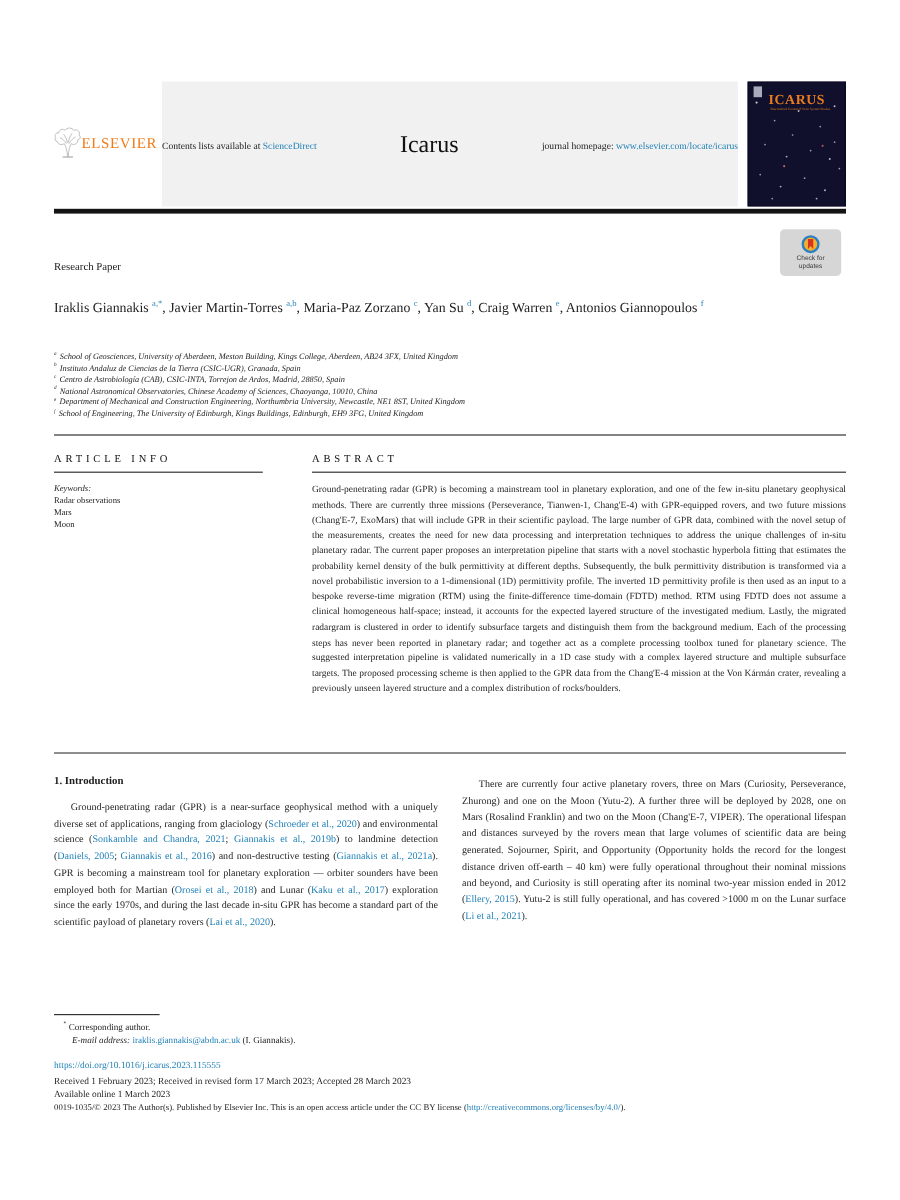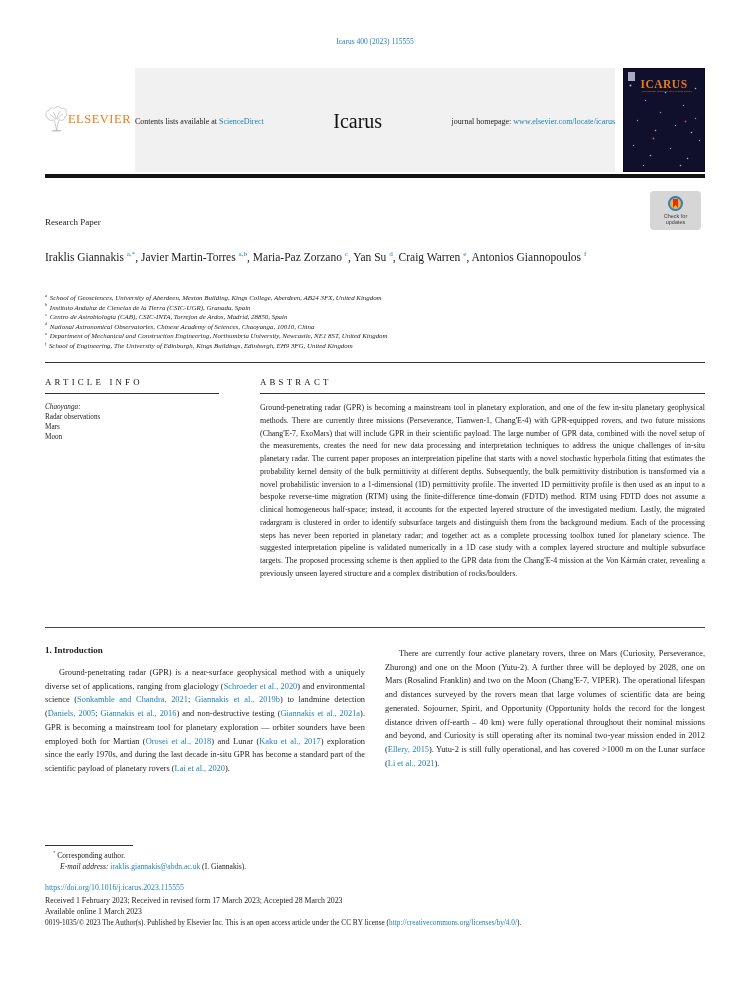--- a/index.html
+++ b/index.html
@@ -89,21 +89,20 @@
   .doi{ position:absolute; top:883px; left:45px; font-size:7.8px; color:var(--link); }
   .received{ position:absolute; top:896px; left:45px; font-size:7.8px; }
   .available{ position:absolute; top:907px; left:45px; font-size:7.8px; }
   .copyright{ position:absolute; top:918px; left:45px; width:665px; font-size:7.3px; }
 </style>
 </head>
 <body>
 
 <div class="page">
 
-  <div class="journal-ref">Icarus 400 (2023) 115555</div>
 
   <div class="header">
     <div class="logo-box">
       <svg class="logo-tree" width="64" height="72" viewBox="0 0 64 72">
         <g fill="none" stroke="#979797" stroke-width="1.4">
           <path d="M32 68 C30 54 28 45 24 38 C17 42 9 40 7 32 C3 34 1 27 4 23 C0 19 5 11 11 13 C11 6 21 2 26 7 C30 0 42 0 46 7 C54 3 62 11 58 18 C63 21 61 29 55 29 C57 37 47 43 40 38 C36 45 34 54 33 68"></path>
           <path d="M22 16 C26 20 30 28 31 36 M42 14 C38 20 34 28 33 36 M14 24 C20 27 26 32 29 38 M50 22 C44 26 38 31 35 38"></path>
           <path d="M20 69 h24" stroke-width="2.4"></path>
         </g>
       </svg>
@@ -148,21 +147,21 @@
     <div><sup>d</sup><span> National Astronomical Observatories, Chinese Academy of Sciences, Chaoyanga, 10010, China</span></div>
     <div><sup>e</sup><span> Department of Mechanical and Construction Engineering, Northumbria University, Newcastle, NE1 8ST, United Kingdom</span></div>
     <div><sup>f</sup><span> School of Engineering, The University of Edinburgh, Kings Buildings, Edinburgh, EH9 3FG, United Kingdom</span></div>
   </div>
 
   <div class="rule-1"></div>
 
   <div class="info-col">
     <div class="col-heading">ARTICLE INFO</div>
     <div class="heading-rule"></div>
-    <div class="kw-label">Chaoyanga:</div>
+    <div class="kw-label">Keywords:</div>
     <div class="kw">Radar observations</div>
     <div class="kw">Mars</div>
     <div class="kw">Moon</div>
   </div>
 
   <div class="abs-col">
     <div class="col-heading">ABSTRACT</div>
     <div class="heading-rule"></div>
     <div class="abstract-text">Ground-penetrating radar (GPR) is becoming a mainstream tool in planetary exploration, and one of the few in-situ planetary geophysical methods. There are currently three missions (Perseverance, Tianwen-1, Chang'E-4) with GPR-equipped rovers, and two future missions (Chang'E-7, ExoMars) that will include GPR in their scientific payload. The large number of GPR data, combined with the novel setup of the measurements, creates the need for new data processing and interpretation techniques to address the unique challenges of in-situ planetary radar. The current paper proposes an interpretation pipeline that starts with a novel stochastic hyperbola fitting that estimates the probability kernel density of the bulk permittivity at different depths. Subsequently, the bulk permittivity distribution is transformed via a novel probabilistic inversion to a 1-dimensional (1D) permittivity profile. The inverted 1D permittivity profile is then used as an input to a bespoke reverse-time migration (RTM) using the finite-difference time-domain (FDTD) method. RTM using FDTD does not assume a clinical homogeneous half-space; instead, it accounts for the expected layered structure of the investigated medium. Lastly, the migrated radargram is clustered in order to identify subsurface targets and distinguish them from the background medium. Each of the processing steps has never been reported in planetary radar; and together act as a complete processing toolbox tuned for planetary science. The suggested interpretation pipeline is validated numerically in a 1D case study with a complex layered structure and multiple subsurface targets. The proposed processing scheme is then applied to the GPR data from the Chang'E-4 mission at the Von Kármán crater, revealing a previously unseen layered structure and a complex distribution of rocks/boulders.</div>
   </div>

